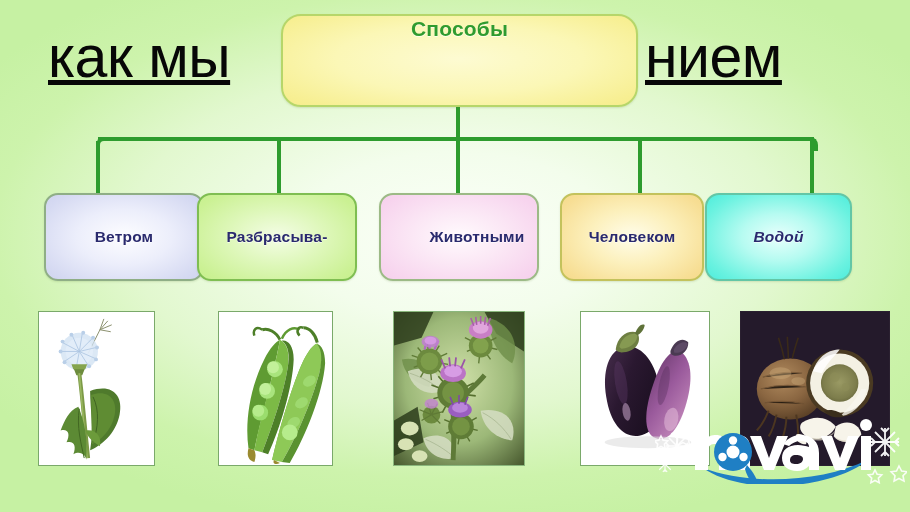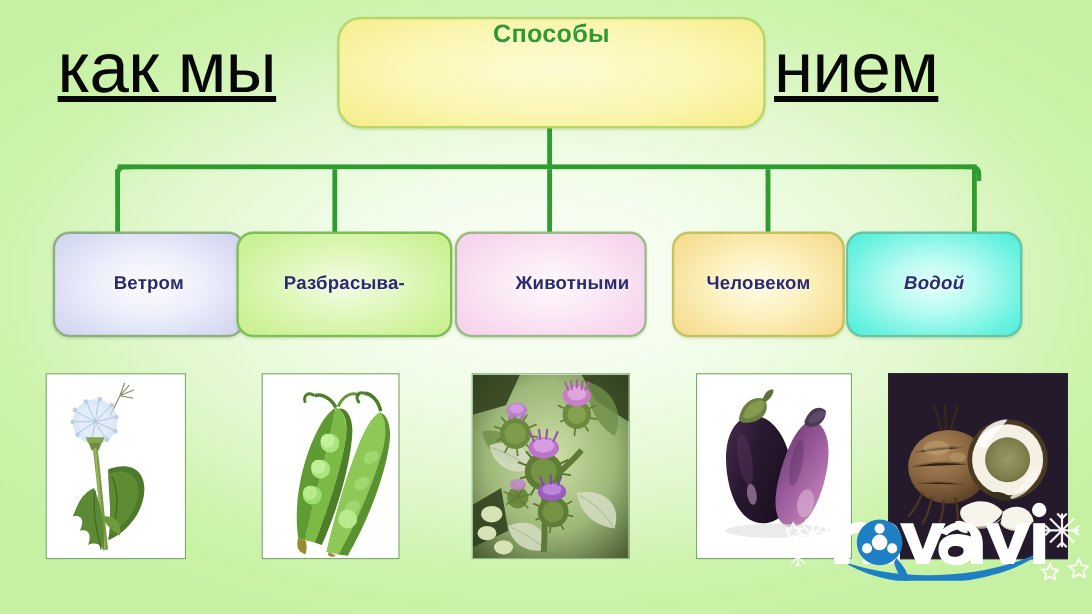--- a/index.html
+++ b/index.html
@@ -80,21 +80,21 @@
     line-height:1.22;
     letter-spacing:.2px;
     text-shadow:0 1px 0 rgba(255,255,255,.6);
     padding:0 6px;
   }
 
   .leaf.n0{left:16px;width:160px;
     border-color:#8fae86;
     background:radial-gradient(ellipse 80% 86% at 50% 50%,
       #fdfdff 0%, #eceefb 38%, #d6daf2 72%, #c8cdec 100%);margin-left:28px;}
-  .leaf.n1{left:197px;width:180px;
+  .leaf.n1{left:197px;width:160px;
     border-color:#7fbe52;
     background:radial-gradient(ellipse 80% 86% at 50% 50%,
       #f4fde6 0%, #ddf7b8 40%, #cbf194 74%, #c2ee86 100%);}
   .leaf.n2{left:379px;width:160px;
     border-color:#9cba86;
     background:radial-gradient(ellipse 80% 86% at 50% 50%,
       #fffafd 0%, #fbe7f5 38%, #f7d4ee 74%, #f5cbeb 100%);padding-left:36px;}
   .leaf.n3{left:560px;width:144px;
     border-color:#c3c25c;
     background:radial-gradient(ellipse 80% 86% at 50% 50%,

